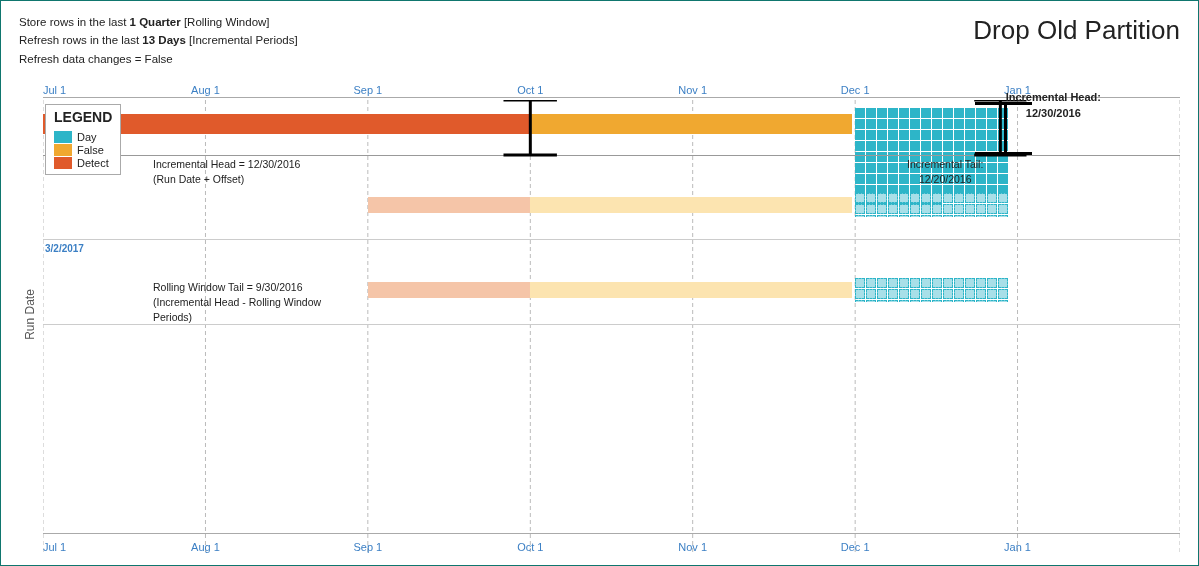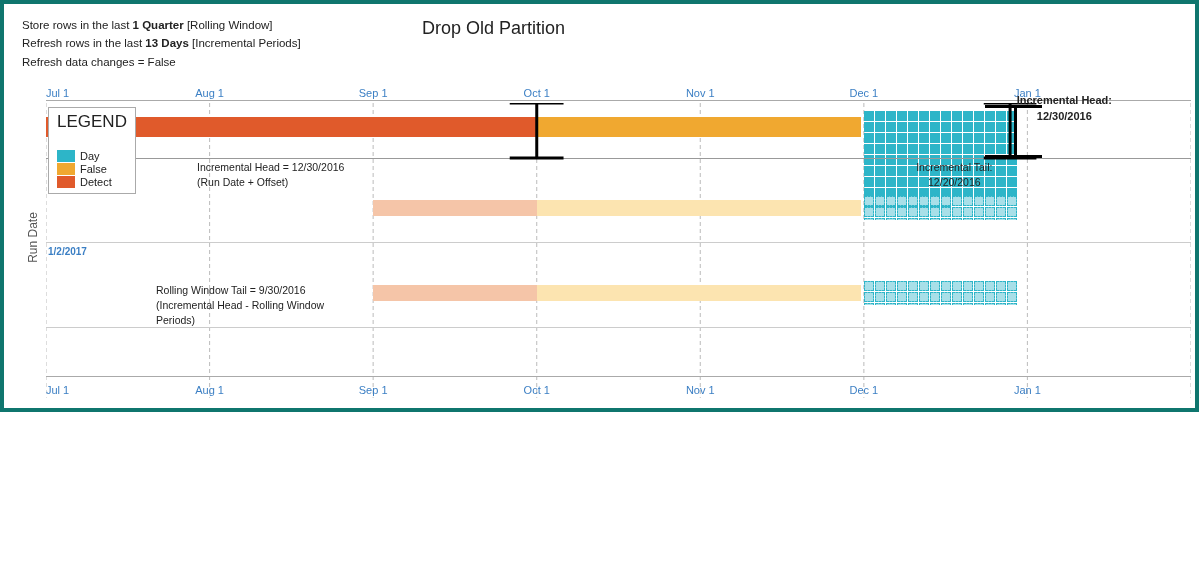--- a/index.html
+++ b/index.html
@@ -6,45 +6,45 @@
     body {
       background: #fff;
       font-family: 'Segoe UI', Arial, sans-serif;
       font-size: 12px;
       color: #222;
       width: 1199px;
       height: 566px;
       overflow: hidden;
     }
     .outer {
-      border: 4px solid #0f766e;
+      border: 1px solid #0f766e;
       width: 1199px;
-      height: 412px;
+      height: 566px;
       display: flex;
       flex-direction: column;
-      padding: 12px 4px 10px 18px;
+      padding: 12px 18px 10px 18px;
       position: relative;
     }
     
     .top-section {
       display: flex;
       flex-direction: row;
       align-items: flex-start;
       margin-bottom: 6px;
     }
     .top-meta {
       flex: 0 0 400px;
       font-size: 11.5px;
       line-height: 1.6;
     }
     .top-meta b { font-weight: bold; }
     .page-title {
       flex: 1;
-      text-align: left;
-      font-size: 18px;
+      text-align: right;
+      font-size: 26px;
       font-weight: 300;
       color: #222;
       padding-top: 2px;
     }
     
     .chart-area {
       flex: 1;
       display: flex;
       flex-direction: row;
       position: relative;
@@ -92,21 +92,21 @@
     .legend {
       position: absolute;
       left: 2px;
       top: 4px;
       background: #fff;
       border: 1px solid #aaa;
       padding: 4px 8px;
       font-size: 11px;
       z-index: 10;
     }
-    .legend-title { font-weight: normal; margin-bottom: 18px; font-size: 17px; }
+    .legend-title { font-weight: bold; margin-bottom: 6px; font-size: 14px; }
     .legend-item { display: flex; align-items: center; margin-bottom: 1px; }
     .legend-color { width: 18px; height: 12px; margin-right: 5px; }
 
     .chart-svg {
       position: absolute;
       top: 0; left: 0;
       width: 100%; height: 100%;
       pointer-events: none;
     }
   </style>
@@ -323,21 +323,21 @@
         <div style="position:absolute; right:79px; top:-10px; font-size:11px; font-weight:bold; text-align:center; z-index:20; line-height:1.4;">
           <span style="white-space:pre-line;">Incremental Head:
 12/30/2016</span>
         </div>
 
         <div style="position:absolute; left:0; right:0; top:55px; height:1px; background:#999; z-index:8;"></div>
 
         <div style="position:absolute; left:0; right:0; top:55px; height:85px; border-bottom:1px solid #ccc; z-index:6;">
           <div style="position:absolute; left:2px; top:3px; font-size:10px; color:#3b7fc4; font-weight:bold;">1/1/2017</div>
 
-          <div style="position:absolute; left:110px; top:2px; font-size:10.5px; line-height:1.4; color:#222; width:200px;margin-left:41px;">
+          <div style="position:absolute; left:110px; top:2px; font-size:10.5px; line-height:1.4; color:#222; width:200px;">
             Incremental Head = 12/30/2016<br>(Run Date + Offset)
           </div>
 
 
           <div style="position:absolute; left:76%; top:2px; font-size:10.5px; line-height:1.4; color:#222; text-align:center;">
             Incremental Tail:<br>12/20/2016
           </div>
 
           <div style="position:absolute; left:28.57%; width:14.29%; height:16px; top:42px; background:#f5c5a8; z-index:5;"></div>
 
@@ -383,21 +383,21 @@
               <div style="width: 10px; height: 10px; background: rgb(168, 223, 232); border: 1px dashed rgb(45, 181, 200);"></div>
               <div style="width: 10px; height: 10px; background: rgb(168, 223, 232); border: 1px dashed rgb(45, 181, 200);"></div>
               <div style="width: 10px; height: 10px; background: rgb(168, 223, 232); border: 1px dashed rgb(45, 181, 200);"></div>
               <div style="width: 10px; height: 10px; background: rgb(168, 223, 232); border: 1px dashed rgb(45, 181, 200);"></div>
               <div style="width: 10px; height: 10px; background: rgb(168, 223, 232); border: 1px dashed rgb(45, 181, 200);"></div>
               <div style="width: 10px; height: 10px; background: rgb(168, 223, 232); border: 1px dashed rgb(45, 181, 200);"></div>
             </div>
         </div>
 
         <div style="position:absolute; left:0; right:0; top:140px; height:85px; border-bottom:1px solid #ccc; z-index:6;">
-          <div style="position:absolute; left:2px; top:3px; font-size:10px; color:#3b7fc4; font-weight:bold;">1/2/2017</div>
+          <div style="position:absolute; left:2px; top:3px; font-size:10px; color:#3b7fc4; font-weight:bold;">3/2/2017</div>
 
 
           <div style="position:absolute; left:110px; top:40px; font-size:10.5px; line-height:1.4; color:#222; width:200px;">
             Rolling Window Tail = 9/30/2016<br>(Incremental Head - Rolling Window<br>Periods)
           </div>
 
           <div style="position:absolute; left:28.57%; width:14.29%; height:16px; top:42px; background:#f5c5a8; z-index:5;"></div>
 
           <div style="position:absolute; left:42.86%; width:28.3%; height:16px; top:42px; background:#fce4b0; z-index:5;"></div>
 

